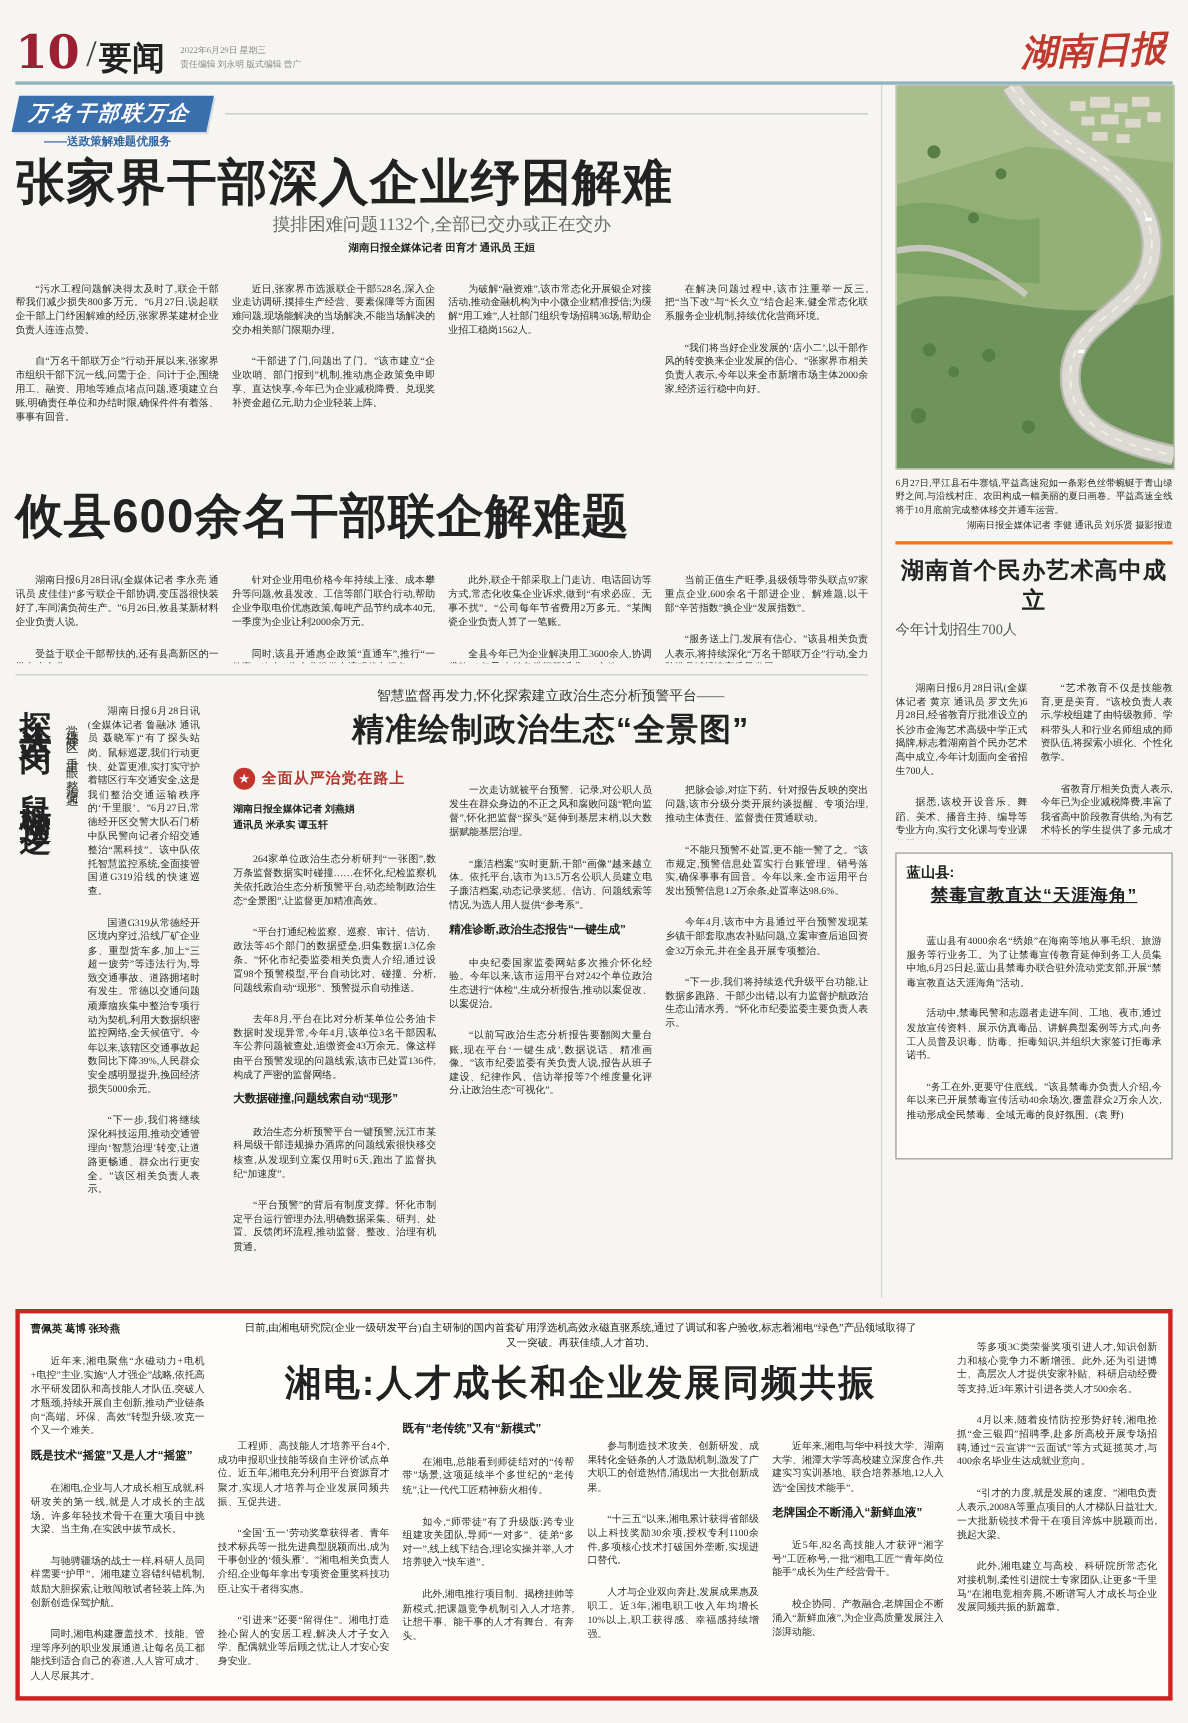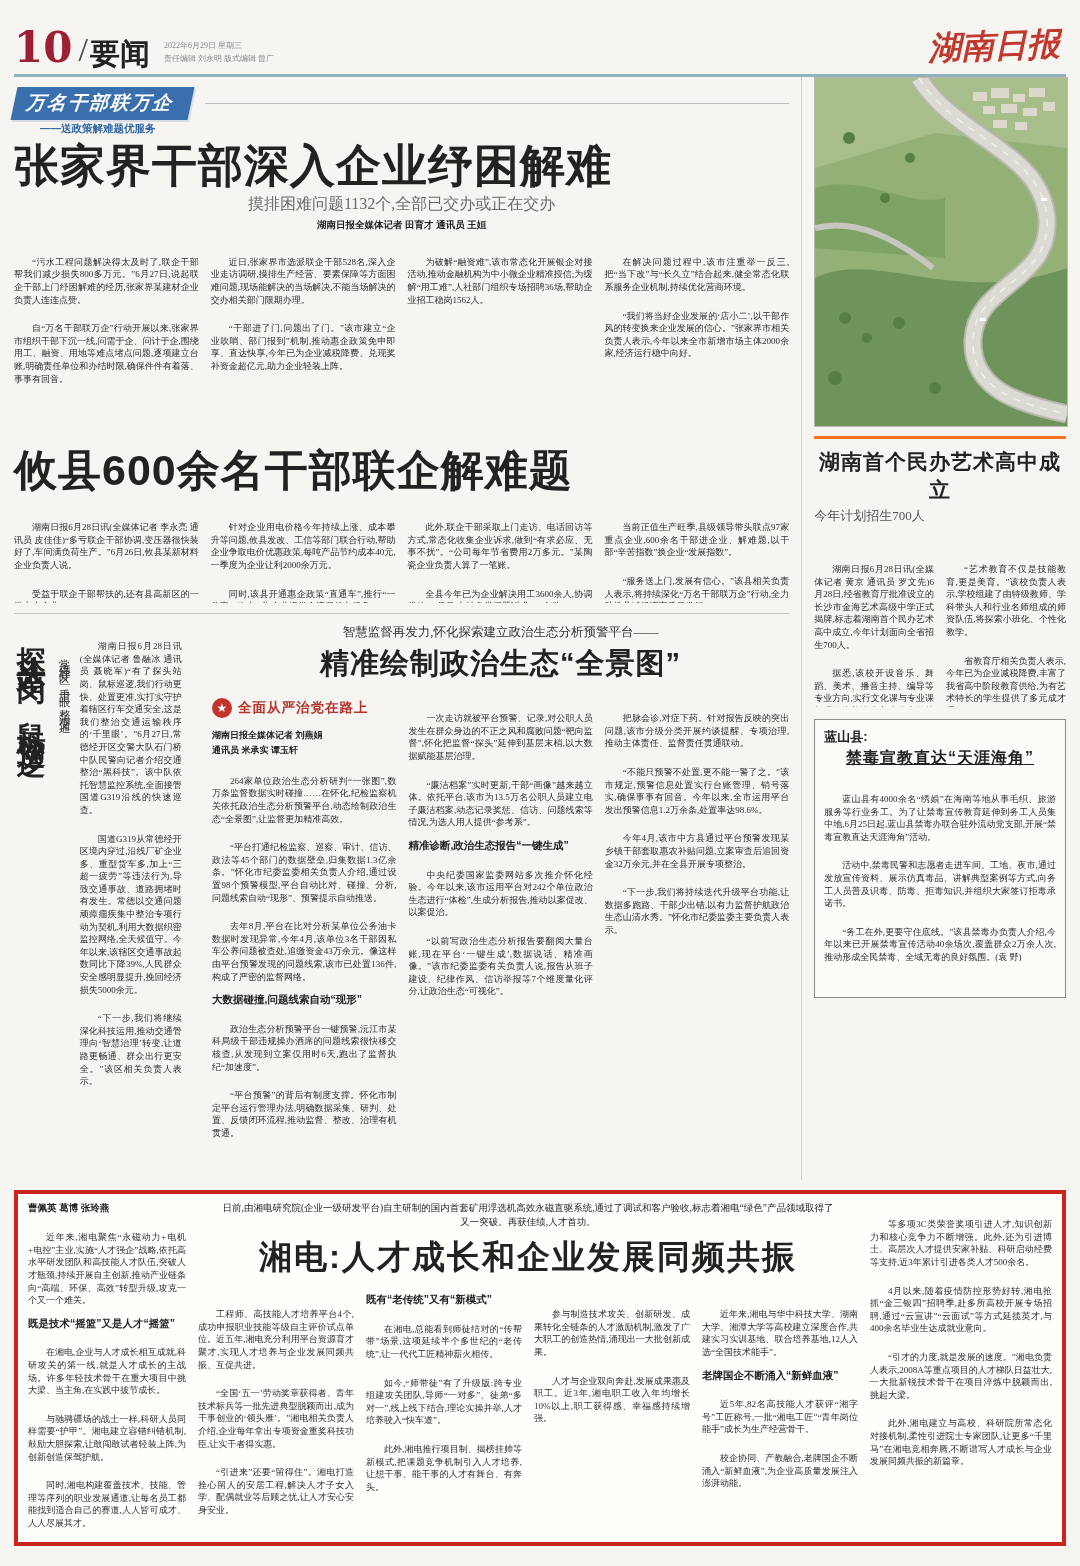--- a/index.html
+++ b/index.html
@@ -230,20 +230,24 @@
             <circle cx="120" cy="310" r="6"></circle>
             <circle cx="70" cy="120" r="5"></circle>
           <circle cx="34" cy="60" r="6"></circle>
             <circle cx="95" cy="80" r="5"></circle>
         </g>
         <g fill="#ffffff">
             <rect x="226" y="120" width="6" height="3"></rect>
             <rect x="165" y="240" width="6" height="3"></rect>
           </g>
       </svg>
+      <div class="caption">
+        <span>6月27日,平江县石牛寨镇,平益高速宛如一条彩色丝带蜿蜒于青山绿野之间,与沿线村庄、农田构成一幅美丽的夏日画卷。平益高速全线将于10月底前完成整体移交并通车运营。</span>
+        <span class="caption-credit">湖南日报全媒体记者 李健 通讯员 刘乐贤 摄影报道</span>
+      </div>
 
       <section class="school">
         <h2 class="school-h">湖南首个民办艺术高中成立</h2>
         <div class="school-sub">今年计划招生700人</div>
         <div class="cols school-cols">
           <div class="col">
               <p class="para">湖南日报6月28日讯(全媒体记者 黄京 通讯员 罗文先)6月28日,经省教育厅批准设立的长沙市金海艺术高级中学正式揭牌,标志着湖南首个民办艺术高中成立,今年计划面向全省招生700人。</p>
               <p class="para">据悉,该校开设音乐、舞蹈、美术、播音主持、编导等专业方向,实行文化课与专业课并重的培养模式,着力为高等艺术院校输送优质生源。</p>
             </div>
           <div class="col">
@@ -290,20 +294,21 @@
         <div class="col">
           <h3 class="sub-h" style="margin-top:0;">既有“老传统”又有“新模式”</h3>
           <div>
               <p class="para">在湘电,总能看到师徒结对的“传帮带”场景,这项延续半个多世纪的“老传统”,让一代代工匠精神薪火相传。</p>
               <p class="para">如今,“师带徒”有了升级版:跨专业组建攻关团队,导师“一对多”、徒弟“多对一”,线上线下结合,理论实操并举,人才培养驶入“快车道”。</p>
               <p class="para">此外,湘电推行项目制、揭榜挂帅等新模式,把课题竞争机制引入人才培养,让想干事、能干事的人才有舞台、有奔头。</p>
             </div>
         </div>
         <div class="col">
             <p class="para">参与制造技术攻关、创新研发、成果转化全链条的人才激励机制,激发了广大职工的创造热情,涌现出一大批创新成果。</p>
+            <p class="para">“十三五”以来,湘电累计获得省部级以上科技奖励30余项,授权专利1100余件,多项核心技术打破国外垄断,实现进口替代。</p>
             <p class="para">人才与企业双向奔赴,发展成果惠及职工。近3年,湘电职工收入年均增长10%以上,职工获得感、幸福感持续增强。</p>
           </div>
         <div class="col">
           <div>
               <p class="para">近年来,湘电与华中科技大学、湖南大学、湘潭大学等高校建立深度合作,共建实习实训基地、联合培养基地,12人入选“全国技术能手”。</p>
             </div>
           <h3 class="sub-h">老牌国企不断涌入“新鲜血液”</h3>
           <div>
               <p class="para">近5年,82名高技能人才获评“湘字号”工匠称号,一批“湘电工匠”“青年岗位能手”成长为生产经营骨干。</p>
               <p class="para">校企协同、产教融合,老牌国企不断涌入“新鲜血液”,为企业高质量发展注入澎湃动能。</p>

